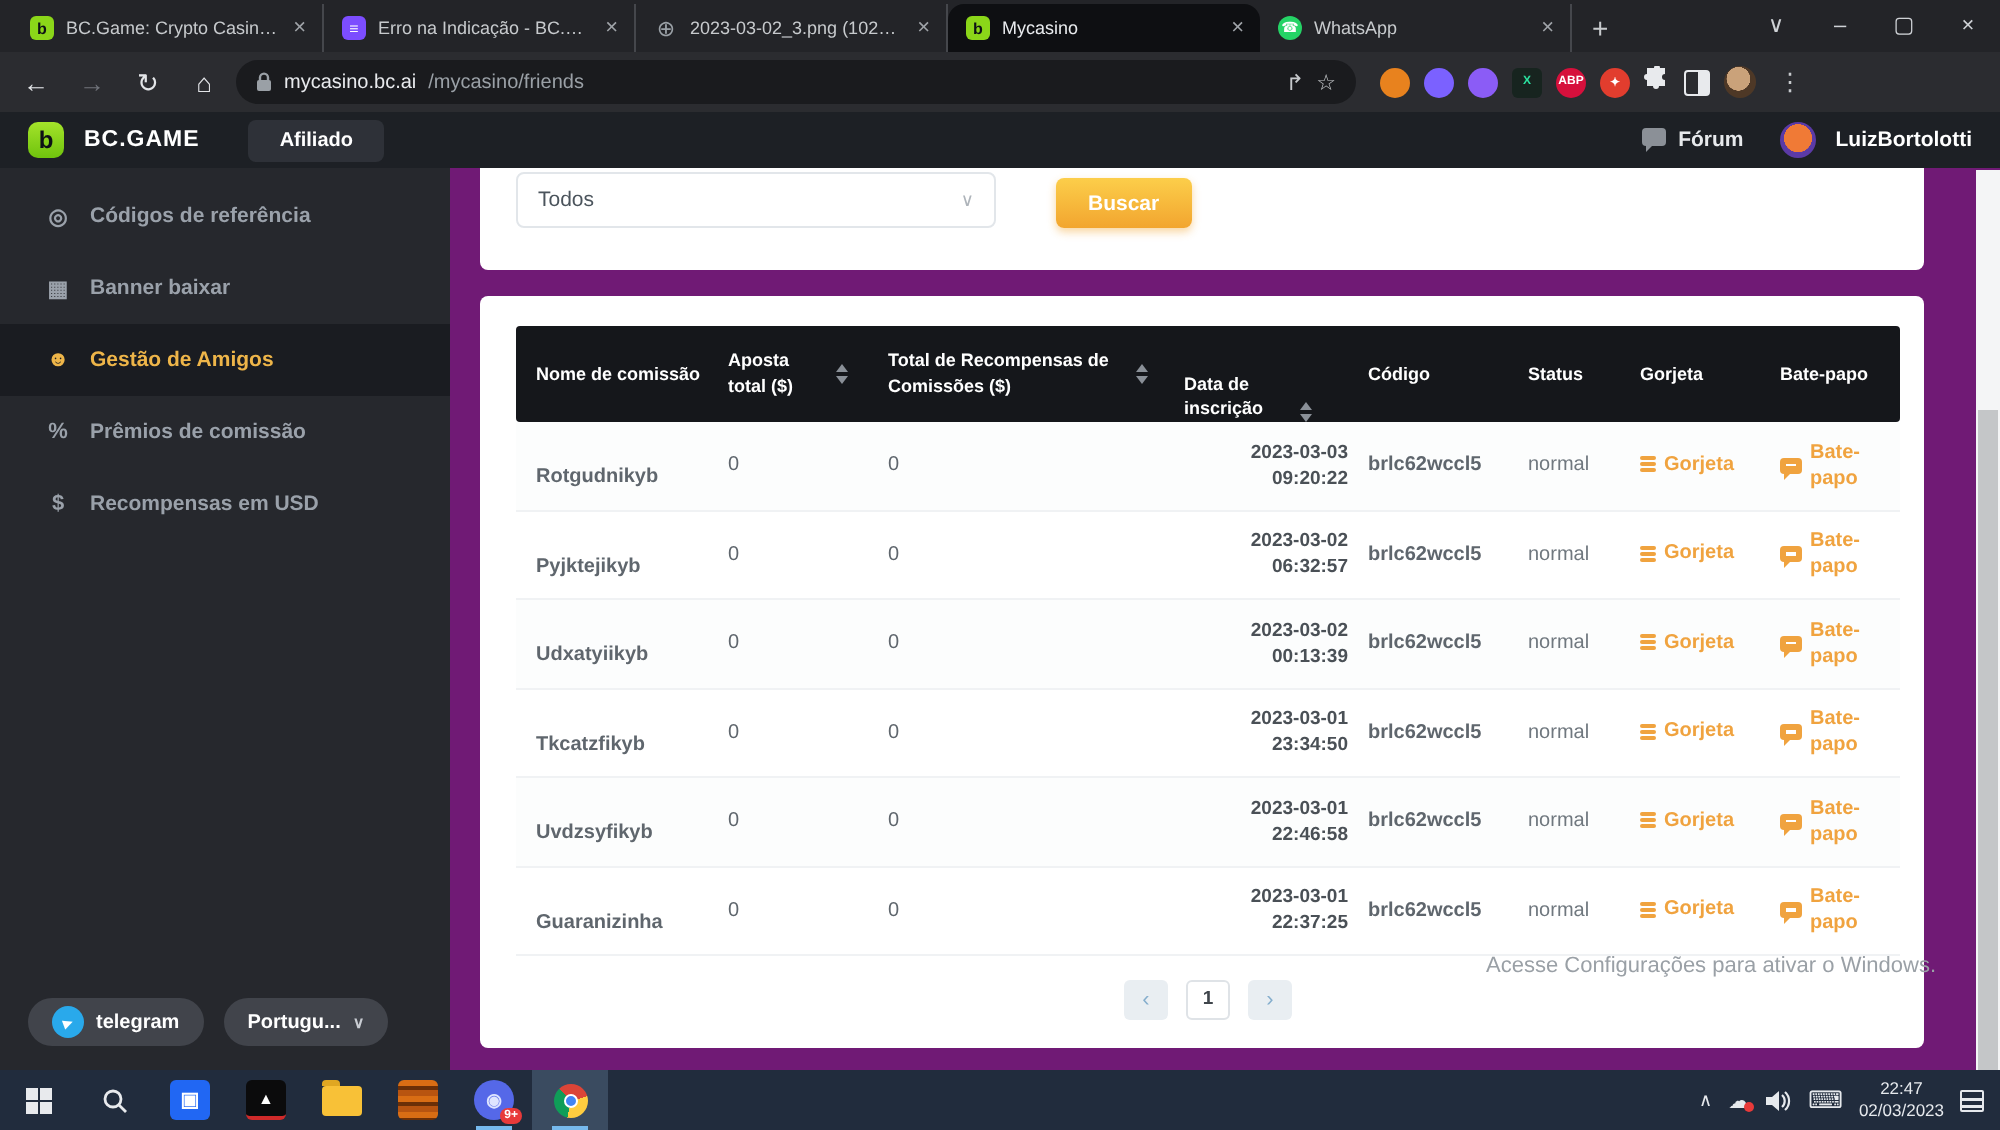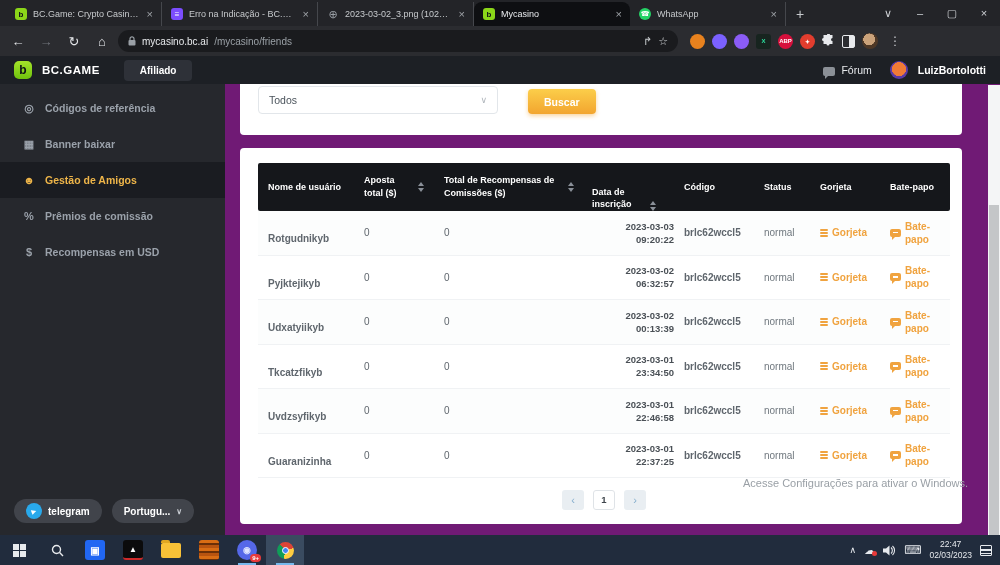--- a/index.html
+++ b/index.html
@@ -40,21 +40,21 @@
   .split-icon { width:13px; height:13px; border:1.5px solid #e8eaed; border-radius:2px; background:linear-gradient(90deg,transparent 0 55%,#e8eaed 55% 100%); }
   .toolbar-avatar { width:16px; height:16px; border-radius:50%; background:radial-gradient(circle at 45% 40%, #caa27a 0 45%, #4e3826 46% 100%); }
   .menu-dots { color:#c7cacd; font-size:12px; padding:0 4px; }
 
   
   #siteheader { position:absolute; top:56px; left:0; right:0; height:28px; background:#1d2025; display:flex; align-items:center; padding:0 14px; gap:10px; }
   .logo { width:18px; height:18px; border-radius:5px; background:linear-gradient(180deg,#a4e32a,#6fc30d); color:#0d1116; font-weight:bold; font-size:12px; display:flex; align-items:center; justify-content:center; }
   .brand { color:#fff; font-weight:bold; font-size:11.5px; letter-spacing:.5px; }
   .aff-btn { margin-left:14px; background:#2e3138; color:#fff; font-size:10px; font-weight:bold; padding:5px 16px; border-radius:4px; border:none; }
   .hdr-spacer { flex:1; }
-  .forum { display:flex; align-items:flex-end; gap:6px; color:#e7e9ec; font-size:10.5px; font-weight:normal; }
+  .forum { display:flex; align-items:flex-start; gap:6px; color:#e7e9ec; font-size:10.5px; font-weight:bold; }
   .bubble { width:12px; height:9px; background:#8b9097; border-radius:2px; position:relative; }
   .bubble::after { content:""; position:absolute; left:2px; bottom:-3px; border:3px solid transparent; border-top-color:#8b9097; border-left-color:#8b9097; }
   .hdr-avatar { width:18px; height:18px; border-radius:50%; background:radial-gradient(circle at 50% 45%, #f07a36 0 52%, #5b3aa6 53% 100%); margin-left:8px; }
   .username { color:#fff; font-size:10.5px; font-weight:bold; }
 
   
   #sidebar { position:absolute; top:84px; left:0; width:225px; bottom:30px; background:#26282d; padding-top:6px; }
   .side-item { height:36px; display:flex; align-items:center; gap:9px; padding-left:22px; color:#9aa1aa; font-size:10.5px; font-weight:bold; cursor:pointer; }
   .side-item.active { background:#1a1c21; color:#eeb549; }
   .side-icon { width:14px; text-align:center; font-size:11px; }
@@ -277,21 +277,21 @@
     <div class="select">
       <span>Todos</span>
       <span class="sel-chev">∨</span>
     </div>
     <button class="btn-buscar">Buscar</button>
   </section>
 
   <section class="card" id="card-table">
     <div class="thead">
       <div class="th c1">
-          <span class="th-label">Nome de usuário</span>
+          <span class="th-label">Nome de comissão</span>
 
         </div>
         <div class="th c2 sortable">
           <span class="th-label">Aposta total ($)</span>
           <span class="sort">
             <i class="up"></i>
             <i class="dn"></i>
           </span>
         </div>
         <div class="th c3 sortable">

